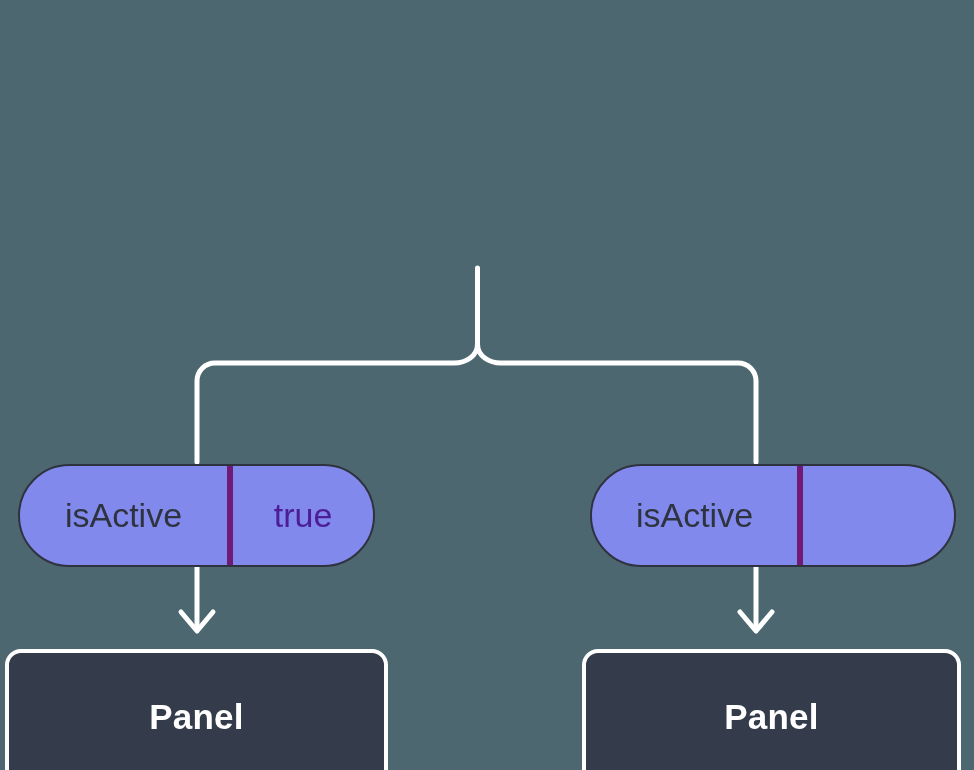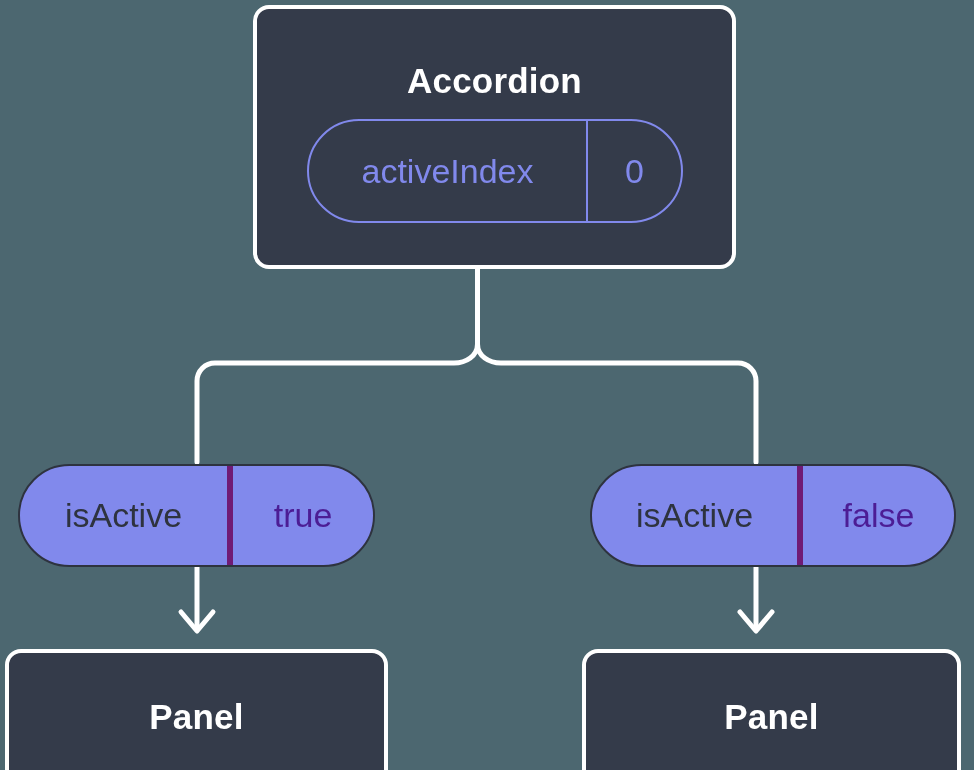--- a/index.html
+++ b/index.html
@@ -163,37 +163,29 @@
              C 748 363, 756 371, 756 381
              L 756 462"></path>
 
     <path fill="none" stroke="#ffffff" stroke-width="5" stroke-linecap="butt" d="M 197 567 L 197 630"></path>
     <path fill="none" stroke="#ffffff" stroke-width="5" stroke-linecap="round" stroke-linejoin="round" d="M 181 612 L 197 631 L 213 612"></path>
 
     <path fill="none" stroke="#ffffff" stroke-width="5" stroke-linecap="butt" d="M 756 567 L 756 630"></path>
     <path fill="none" stroke="#ffffff" stroke-width="5" stroke-linecap="round" stroke-linejoin="round" d="M 740 612 L 756 631 L 772 612"></path>
   </svg>
 
-  <div id="root-box" class="node-box">
-    <div class="node-title">Accordion</div>
-  </div>
 
-  <div id="state-pill" class="pill">
-    <div class="pill-key">activeIndex</div>
-    <div class="pill-val">0</div>
-  </div>
 
   <div id="prop-pill-left" class="pill pill-filled">
     <div class="pill-key">isActive</div>
     <div class="pill-val">true</div>
   </div>
 
   <div id="prop-pill-right" class="pill pill-filled">
     <div class="pill-key">isActive</div>
-    <div class="pill-val">false</div>
   </div>
 
   <div id="panel-left-box" class="node-box">
     <div class="node-title">Panel</div>
   </div>
 
   <div id="panel-right-box" class="node-box">
     <div class="node-title">Panel</div>
   </div>
 

